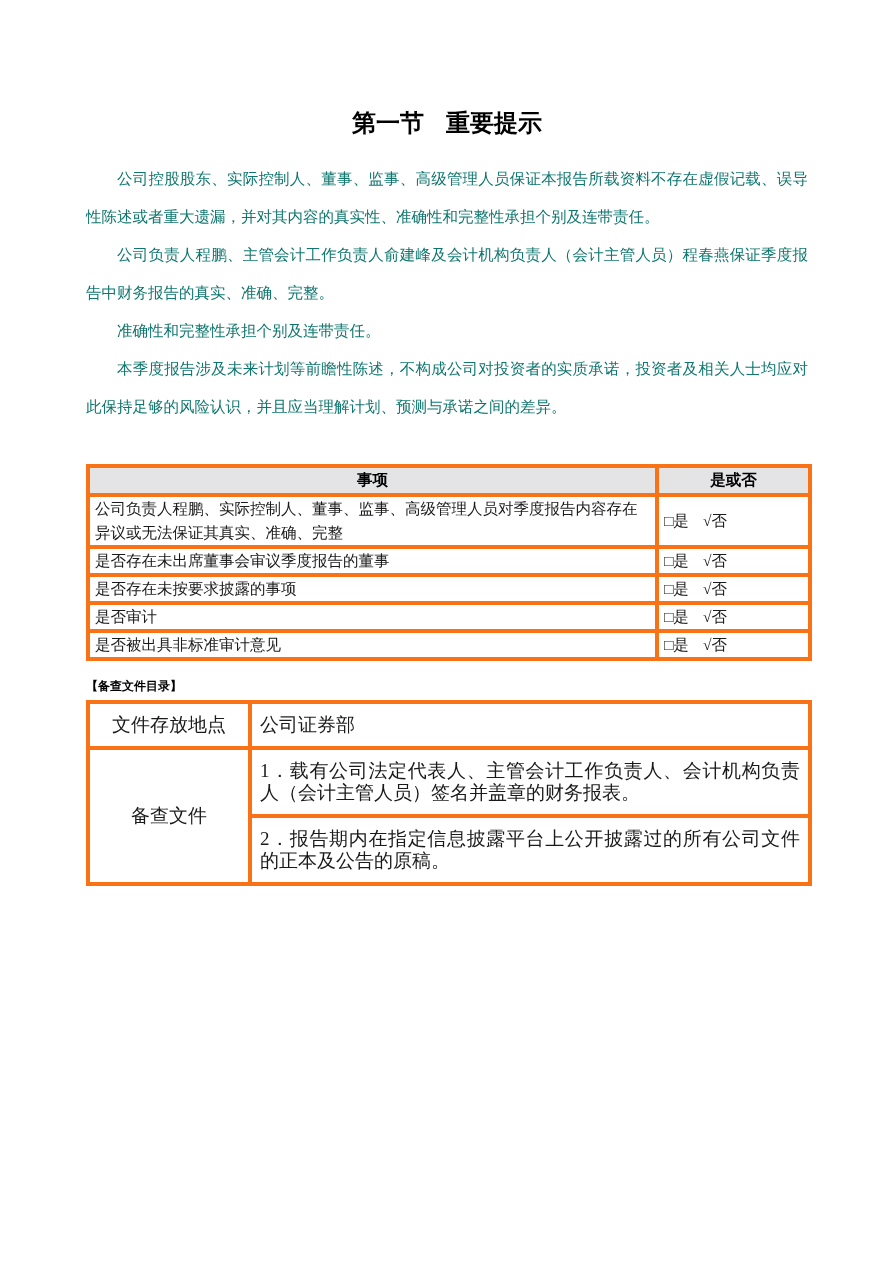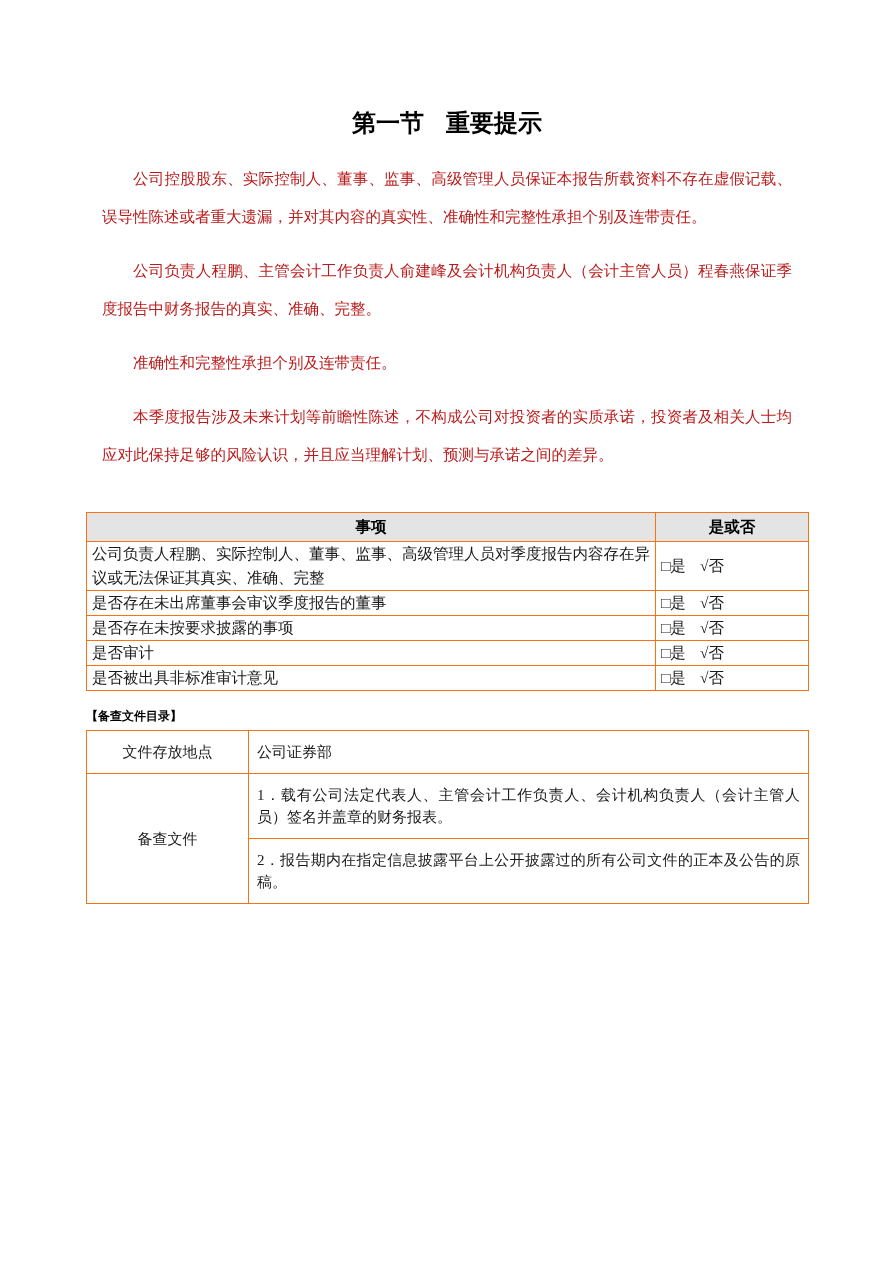--- a/index.html
+++ b/index.html
@@ -25,33 +25,33 @@
     text-align: center;
     font-family: "Liberation Sans", "DejaVu Sans", sans-serif;
     font-weight: bold;
     font-size: 24px;
     line-height: 30px;
     color: #000000;
   }
   .doc-title .title-gap { display: inline-block; width: 22px; }
   .body-text { margin-top: 22px; margin-bottom: 38px; }
   .body-text p {
-    margin: 16px;
+    margin: 0;
     font-size: 15.5px;
     line-height: 38px;
     text-indent: 2em;
     text-align: justify;
-    color: #b91c1c;
+    color: #0f766e;
   }
   table {
     border-collapse: collapse;
     width: 722px;
     table-layout: fixed;
   }
-  table, th, td { border: 1px solid #f97316; }
+  table, th, td { border: 4px solid #f97316; }
   th {
     background: #e4e4e4;
     font-family: "Liberation Sans", "DejaVu Sans", sans-serif;
     font-weight: bold;
     font-size: 15.5px;
     height: 29px;
     text-align: center;
     padding: 0 4px;
     color: #000000;
   }
@@ -71,21 +71,21 @@
     margin: 15px 0 4px 0;
     font-family: "Liberation Sans", "DejaVu Sans", sans-serif;
     font-weight: bold;
     font-size: 12px;
     line-height: 20px;
     color: #000000;
   }
   .ref-table col.c-label { width: 162px; }
   .ref-table col.c-value { width: 560px; }
   .ref-table td {
-    font-size: 15px;
+    font-size: 19px;
     line-height: 22px;
     padding: 10px 8px;
     color: #1a1a1a;
     vertical-align: middle;
   }
   .ref-table td.label-cell { text-align: center; }
   .ref-table td.value-cell { text-align: left; text-align: justify; }
   .ref-table tr.loc-row td { height: 28px; }
 </style>
 </head>

